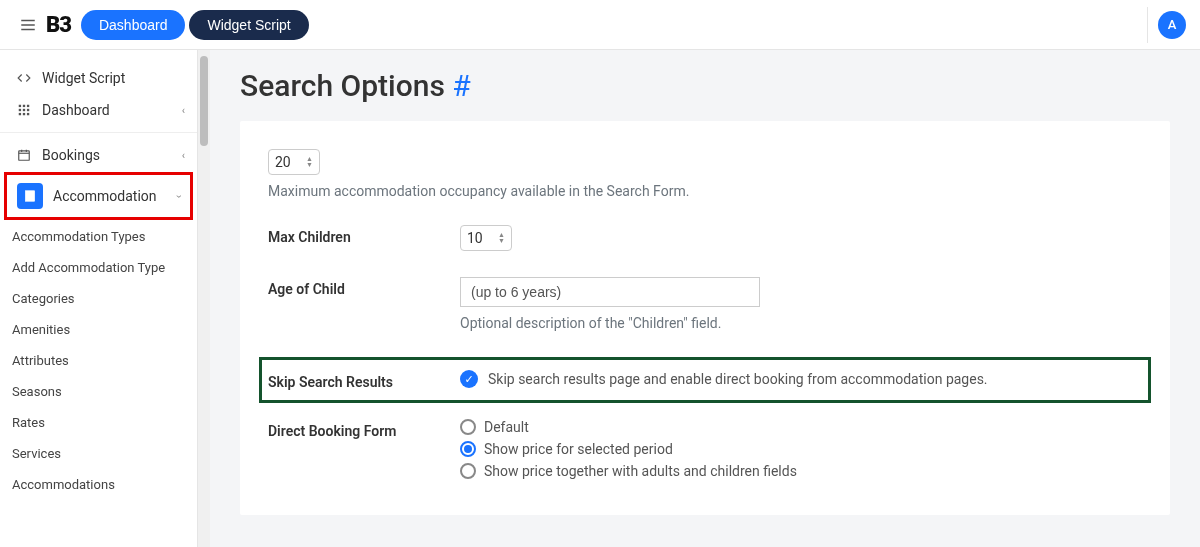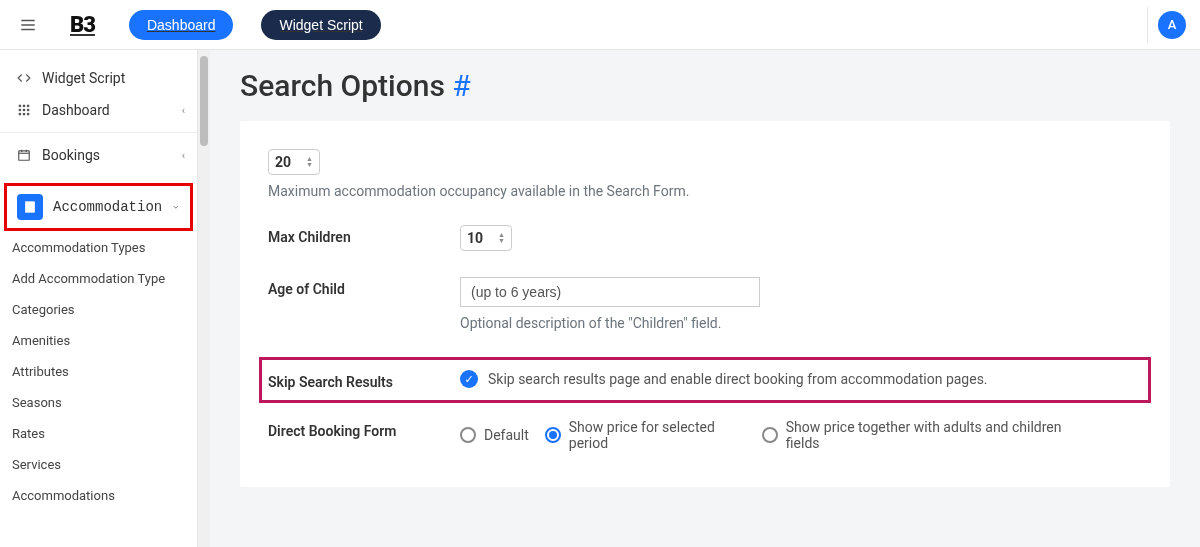--- a/index.html
+++ b/index.html
@@ -1,20 +1,20 @@
 <!DOCTYPE html>
 <html><head>
 <meta charset="utf-8">
 <style>
   * { box-sizing: border-box; margin: 0; padding: 0; }
   body { font-family: -apple-system, BlinkMacSystemFont, "Segoe UI", Roboto, Helvetica, Arial, sans-serif; font-size: 14px; color: #333; background: #fff; }
   
   
   .topbar { display: flex; align-items: center; height: 50px; padding: 0 14px; border-bottom: 1px solid #e5e5e5; justify-content: space-between; }
-  .topbar-left { display: flex; align-items: center; gap: 28px; text-decoration: underline; }
+  .topbar-left { display: flex; align-items: center; gap: 4px; }
   .hamburger { width: 28px; height: 28px; display: flex; align-items: center; justify-content: center; cursor: pointer; border-radius:50%; }
   .hamburger svg { width: 18px; height: 18px; stroke:#555;}
   .logo { font-weight: 900; font-size: 22px; letter-spacing:-1px; color:#111; margin-right:6px;}
   .pill { padding: 7px 18px; border-radius: 18px; font-size: 14px; cursor: pointer; border:none; font-weight:500;}
   .pill-blue { background: #1a73ff; color: #fff; }
   .pill-dark { background: #1a2b4c; color: #fff; }
   .pill-green { background: #28a745; color: #fff; margin-left:40px;}
   .topbar-right { display:flex; align-items:center; gap:10px;}
   .vsep { width:1px; height:36px; background:#e5e5e5;}
   .avatar { width: 28px; height: 28px; border-radius: 50%; background: #1a73ff; color: #fff; display: flex; align-items: center; justify-content: center; font-size: 13px; font-weight:500; cursor:pointer;}
@@ -25,41 +25,41 @@
   .scrolltrack { width:12px; background:#f0f0f0; position:relative;}
   .scrollthumb { position:absolute; left:2px; top:6px; width:8px; height:90px; background:#bdbdbd; border-radius:4px;}
   .content { flex: 1; background: #f4f5f7; padding: 18px 30px; overflow:auto;}
   
   
   .nav-item { display: flex; align-items: center; padding: 8px 12px; cursor: pointer; color: #333; position:relative; }
   .nav-item.sub { padding-left: 12px; font-size:13px; color:#444;}
   .nav-icon { width: 24px; display:flex; justify-content:center; color:#555;}
   .nav-label { flex:1; margin-left:6px;}
   .chev { color:#888; font-size:11px;}
-  .hl-box { border: 3px solid #e60000; margin: 12px 4px 1px 4px; font-family: Liberation Mono, monospace; }
+  .hl-box { border: 3px solid #e60000; margin: 1px 4px 1px 4px; }
   .accom-header { display:flex; align-items:center; padding:8px 10px; background:#fff; }
   .accom-header .icon-wrap{ width:26px; height:26px; background:#1a73ff; border-radius:4px; display:flex; align-items:center; justify-content:center;}
   .accom-header .icon-wrap svg{ stroke:#fff; fill:#fff;}
   .nav-divider { height:1px; background:#eee; margin:6px 0;}
   
   
   .page-title { font-size: 30px; font-weight: 500; color: #333; margin-bottom: 18px;}
   .page-title a { color: #1a73ff; text-decoration:none; font-weight:400;}
   .panel { background: #fff; padding: 28px 28px 10px 28px; border-radius:2px;}
   .form-row { display:flex; align-items:flex-start; margin-bottom: 26px; }
-  .form-row.highlighted { border:3px solid #be185d; padding:10px 6px; margin-left:-9px; margin-right:-9px; margin-bottom:16px;}
+  .form-row.highlighted { border:3px solid #14532d; padding:10px 6px; margin-left:-9px; margin-right:-9px; margin-bottom:16px;}
   .form-label { width: 192px; font-weight:600; color:#333; padding-top:4px;}
   .form-field { flex:1; max-width:620px;}
   .help { color:#6c757d; font-size:14px; margin-top:8px;}
-  .num-input { width:52px; padding:4px 6px; border:1px solid #ccc; border-radius:4px; font-size:14px; display:inline-flex; align-items:center; justify-content:space-between;font-weight:bold;}
+  .num-input { width:52px; padding:4px 6px; border:1px solid #ccc; border-radius:4px; font-size:14px; display:inline-flex; align-items:center; justify-content:space-between;}
   .num-input .spin { display:flex; flex-direction:column; margin-left:4px; font-size:7px; color:#888; line-height:6px;}
   .text-input { width:300px; padding:6px 10px; border:1px solid #ccc; border-radius:0; font-size:14px; color:#555;}
   .check-row { display:flex; align-items:center; gap:10px;}
   .chk { width:18px; height:18px; border-radius:50%; background:#1a73ff; display:flex; align-items:center; justify-content:center; color:#fff; font-size:11px; flex-shrink:0;}
-  .radio-col { display:flex; flex-direction:row; gap:16px;justify-content:flex-end;}
+  .radio-col { display:flex; flex-direction:column; gap:6px;justify-content:flex-end;}
   .radio-row { display:flex; align-items:center; gap:8px; color:#555;}
   .radio { width:16px; height:16px; border-radius:50%; border:2px solid #888; flex-shrink:0; position:relative;}
   .radio.sel { border-color:#1a73ff;}
   .radio.sel::after{ content:""; position:absolute; inset:2px; background:#1a73ff; border-radius:50%;}
 </style>
 </head>
 <body>
 
 <div class="topbar">
   <div class="topbar-left">

